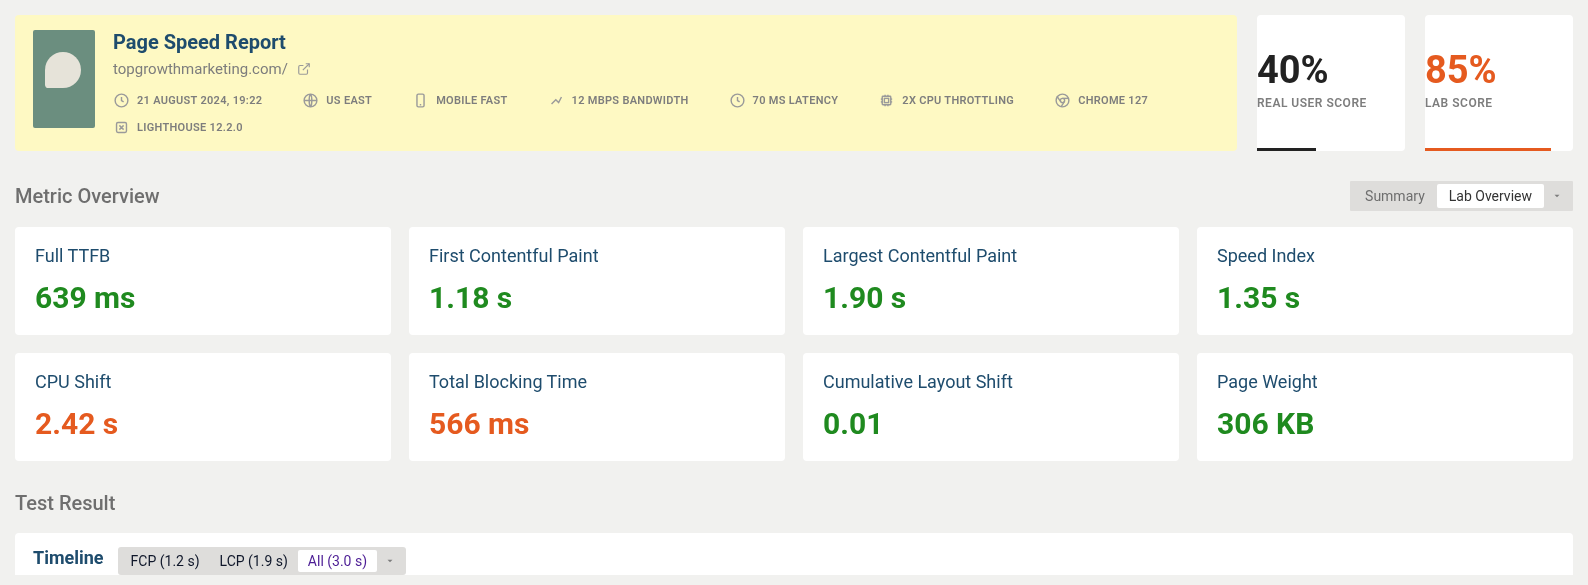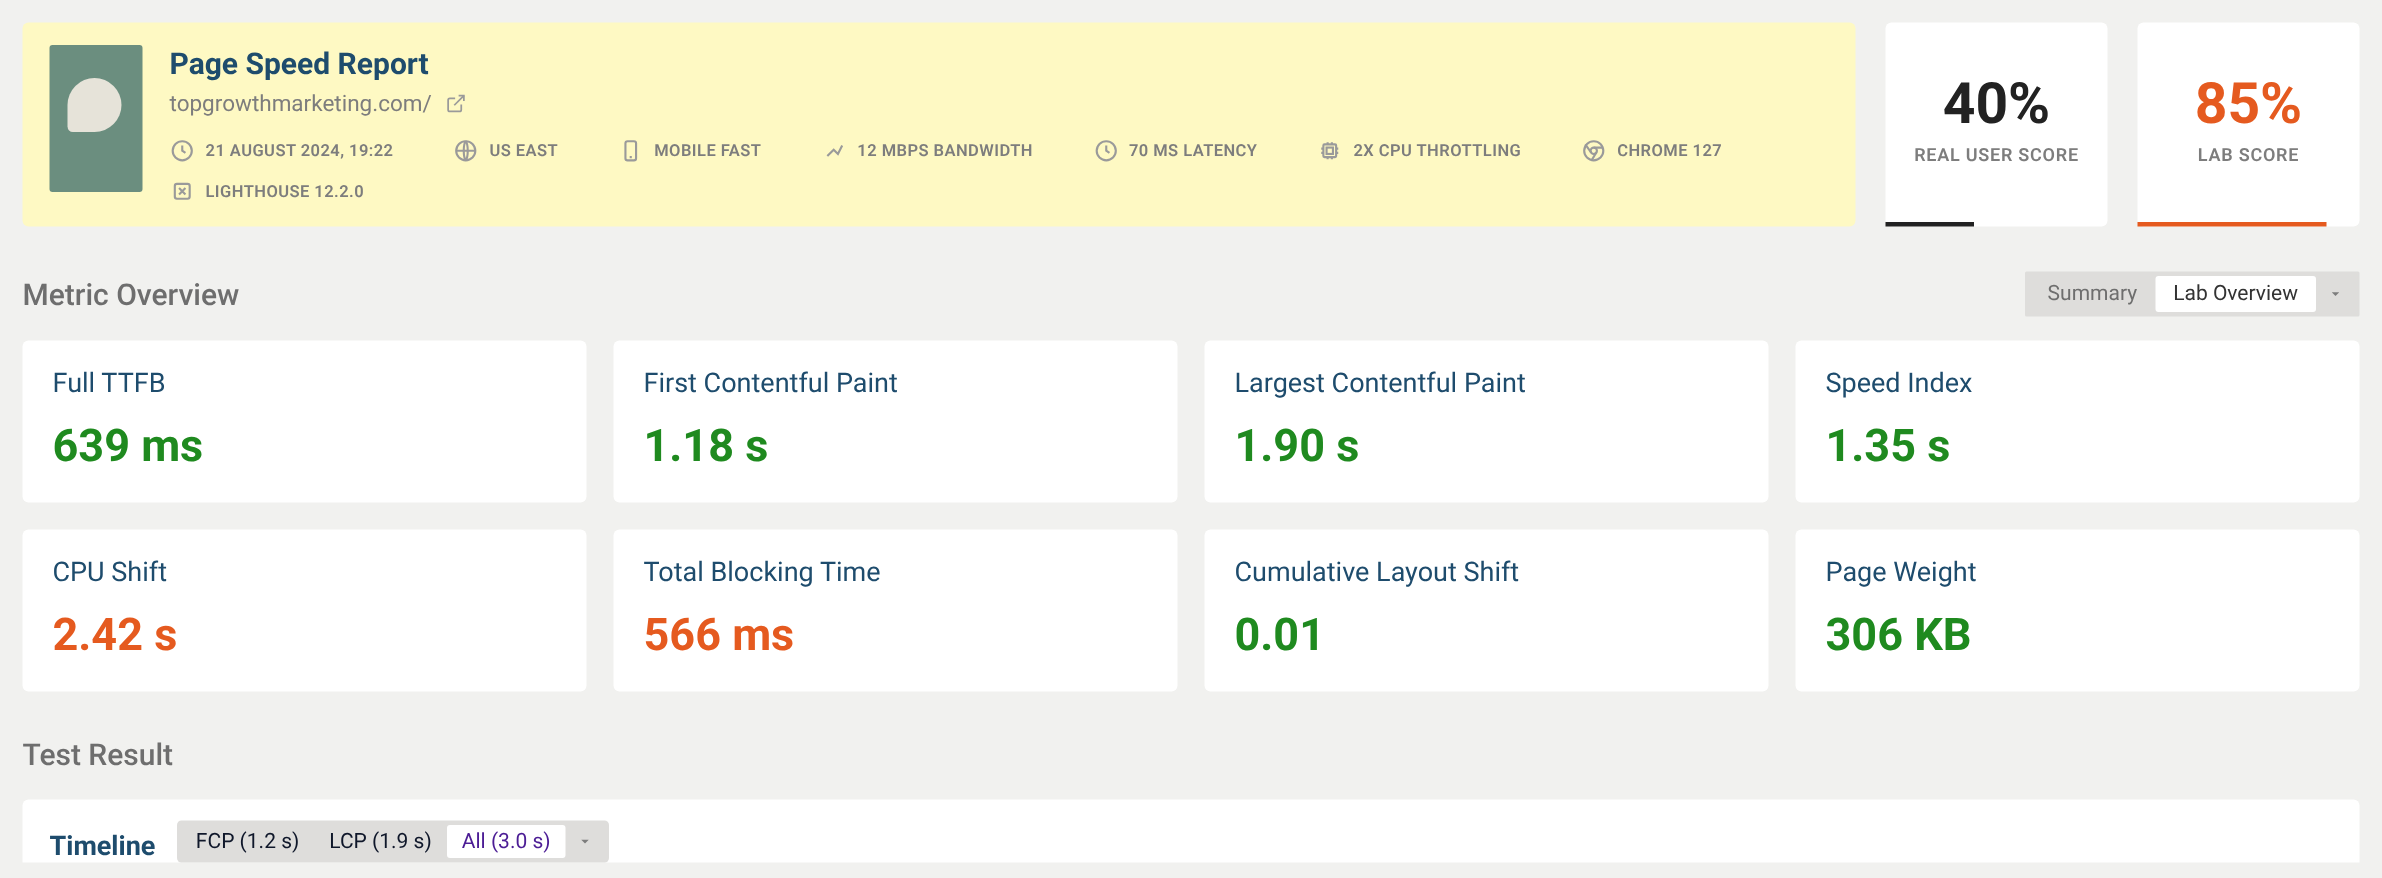--- a/index.html
+++ b/index.html
@@ -69,21 +69,20 @@
     width: 17px; height: 17px;
     display: inline-flex; align-items:center; justify-content:center;
     color: #9a9a9a;
   }
   .score-card {
     background: #fff;
     border-radius: 4px;
     width: 148px;
     display: flex;
     flex-direction: column;
-    align-items: center;
     justify-content: center;
     position: relative;
     padding-bottom: 8px;
   }
   .score-val {
     font-size: 38px;
     font-weight: 700;
   }
   .score-val.dark { color: #222; }
   .score-val.orange { color: #e55a1f; }
@@ -161,21 +160,21 @@
     font-size:20px;
     font-weight:500;
     color:#6e6e6e;
     margin: 30px 0 18px 0;
   }
   .test-result-card {
     background:#fff;
     border-radius:4px 4px 0 0;
     padding:14px 18px 0 18px;
     display:flex;
-    align-items:flex-end;
+    align-items:flex-start;
     gap:14px;
   }
   .timeline-label {
     font-size:18px;
     font-weight:700;
     color:#1e4c6d;
   }
   .tab-group {
     display:flex;
     background:#dedddb;

